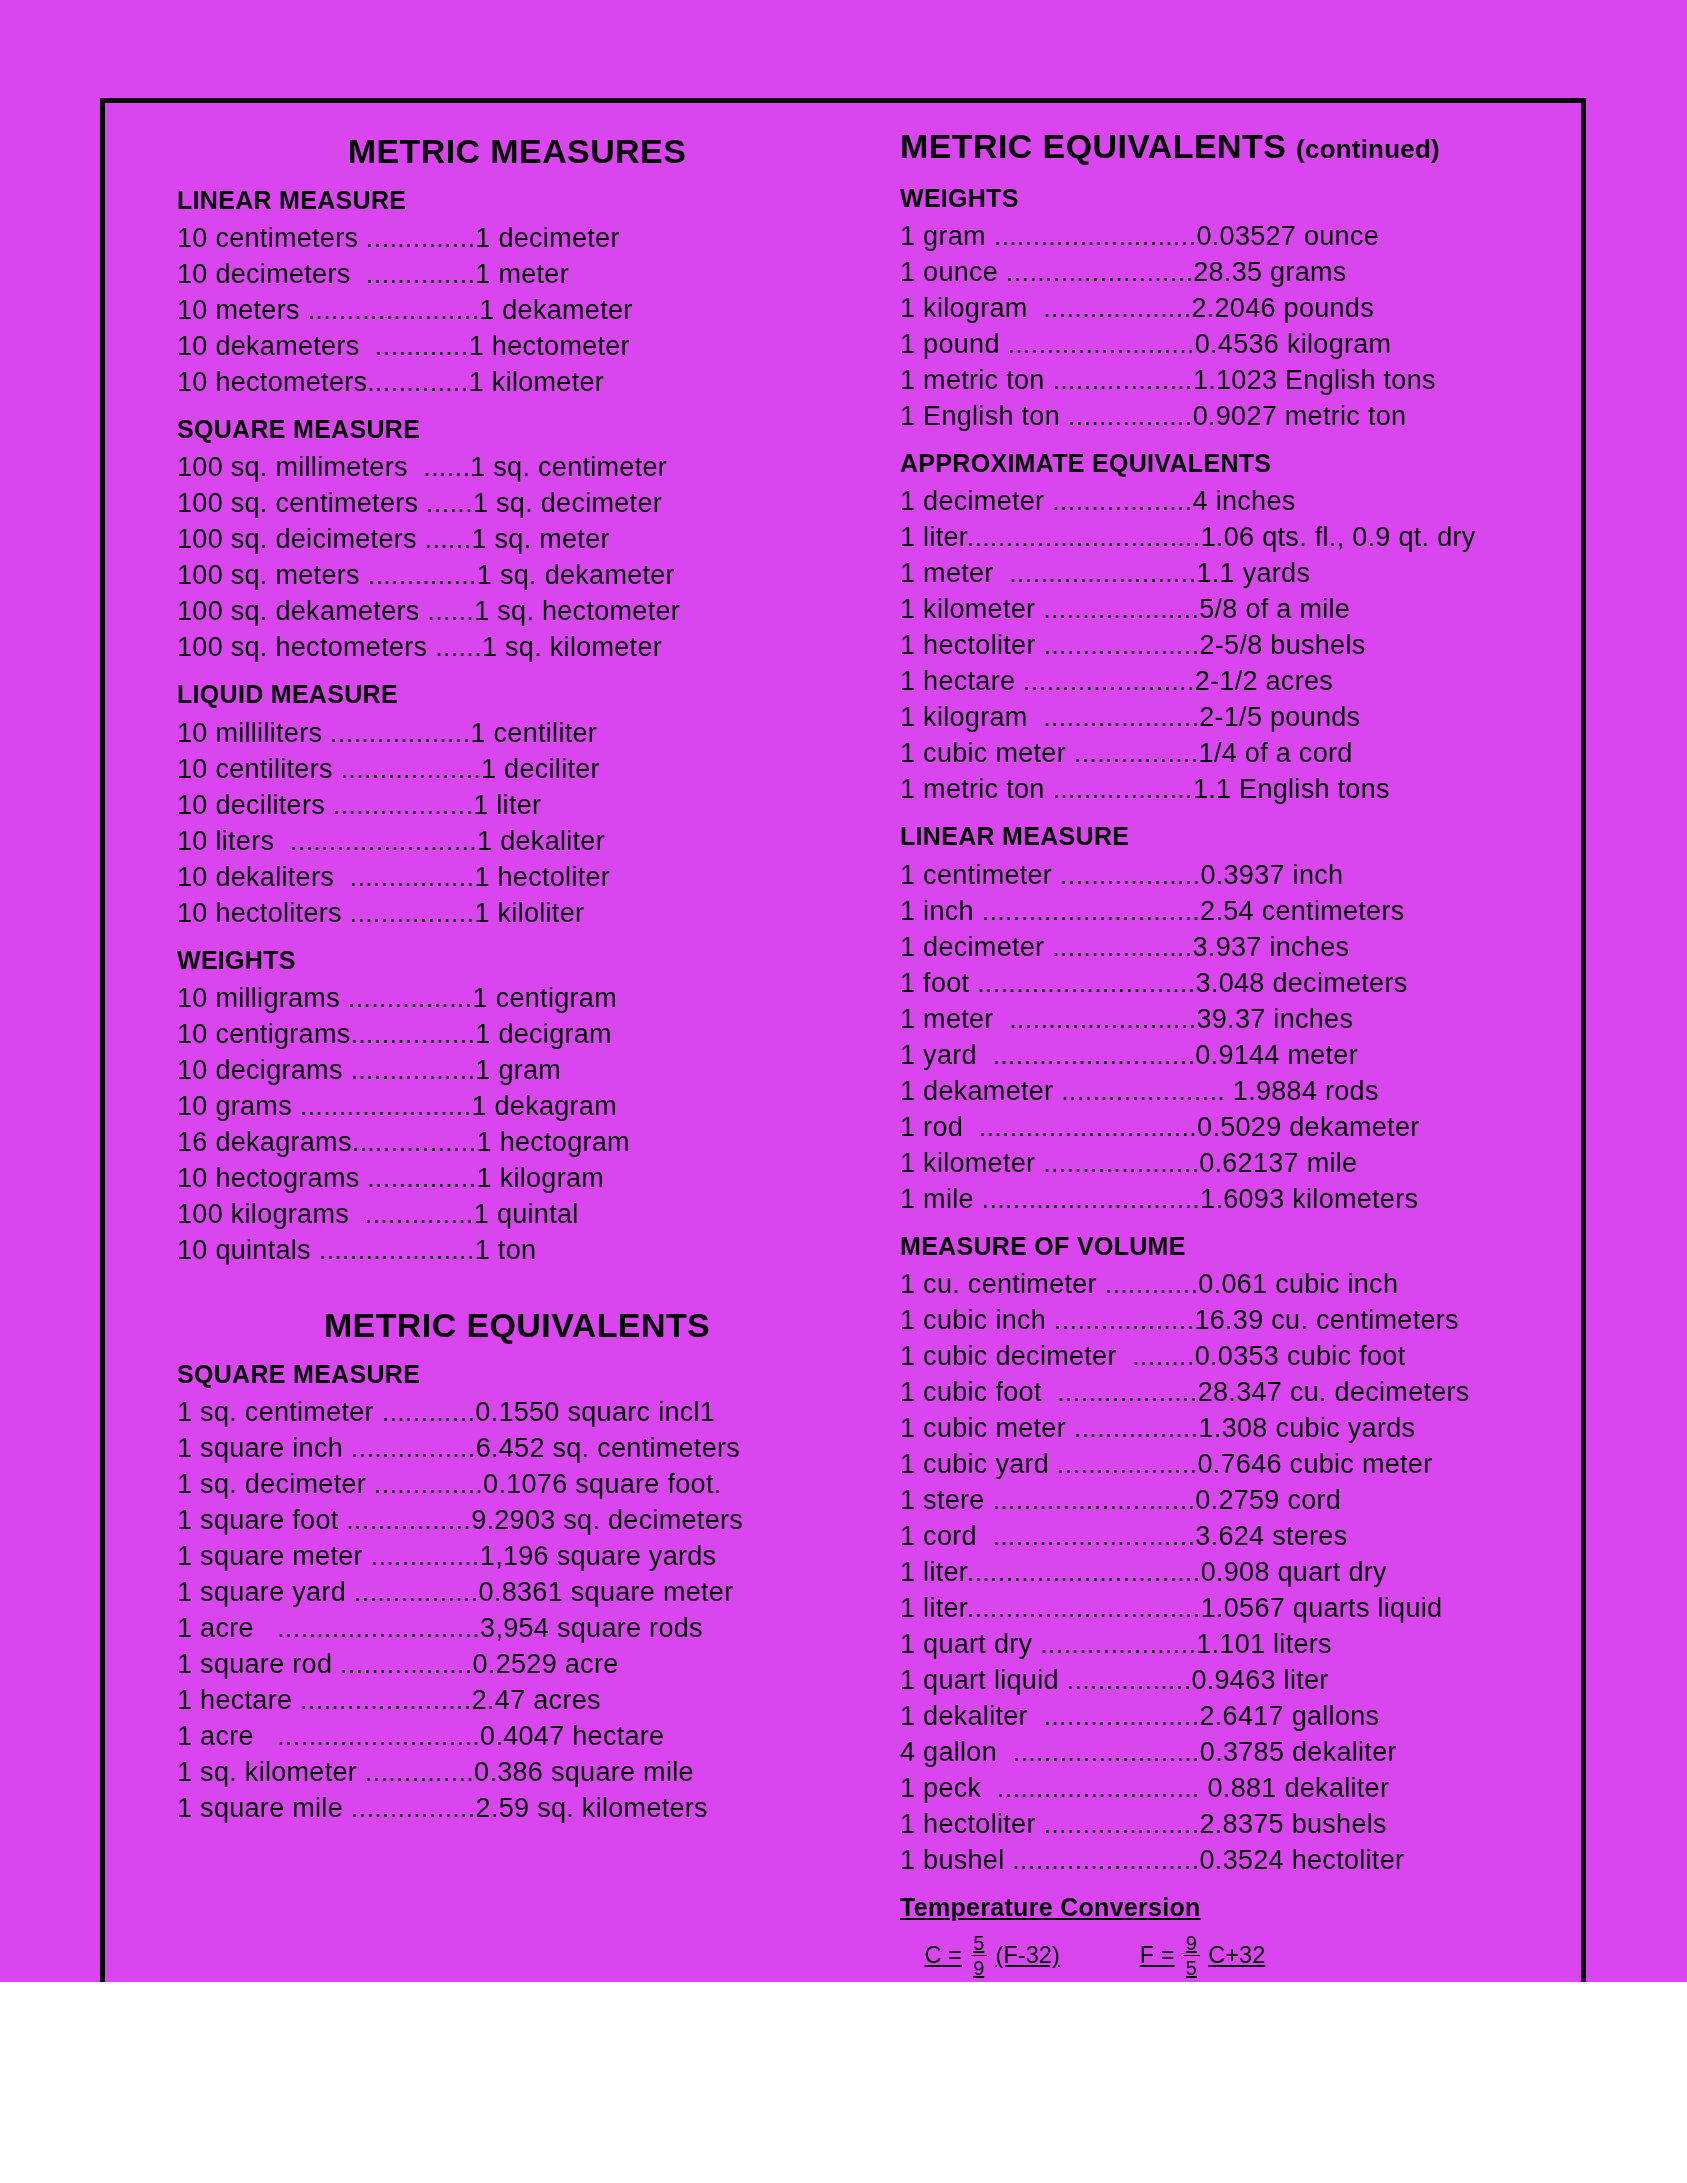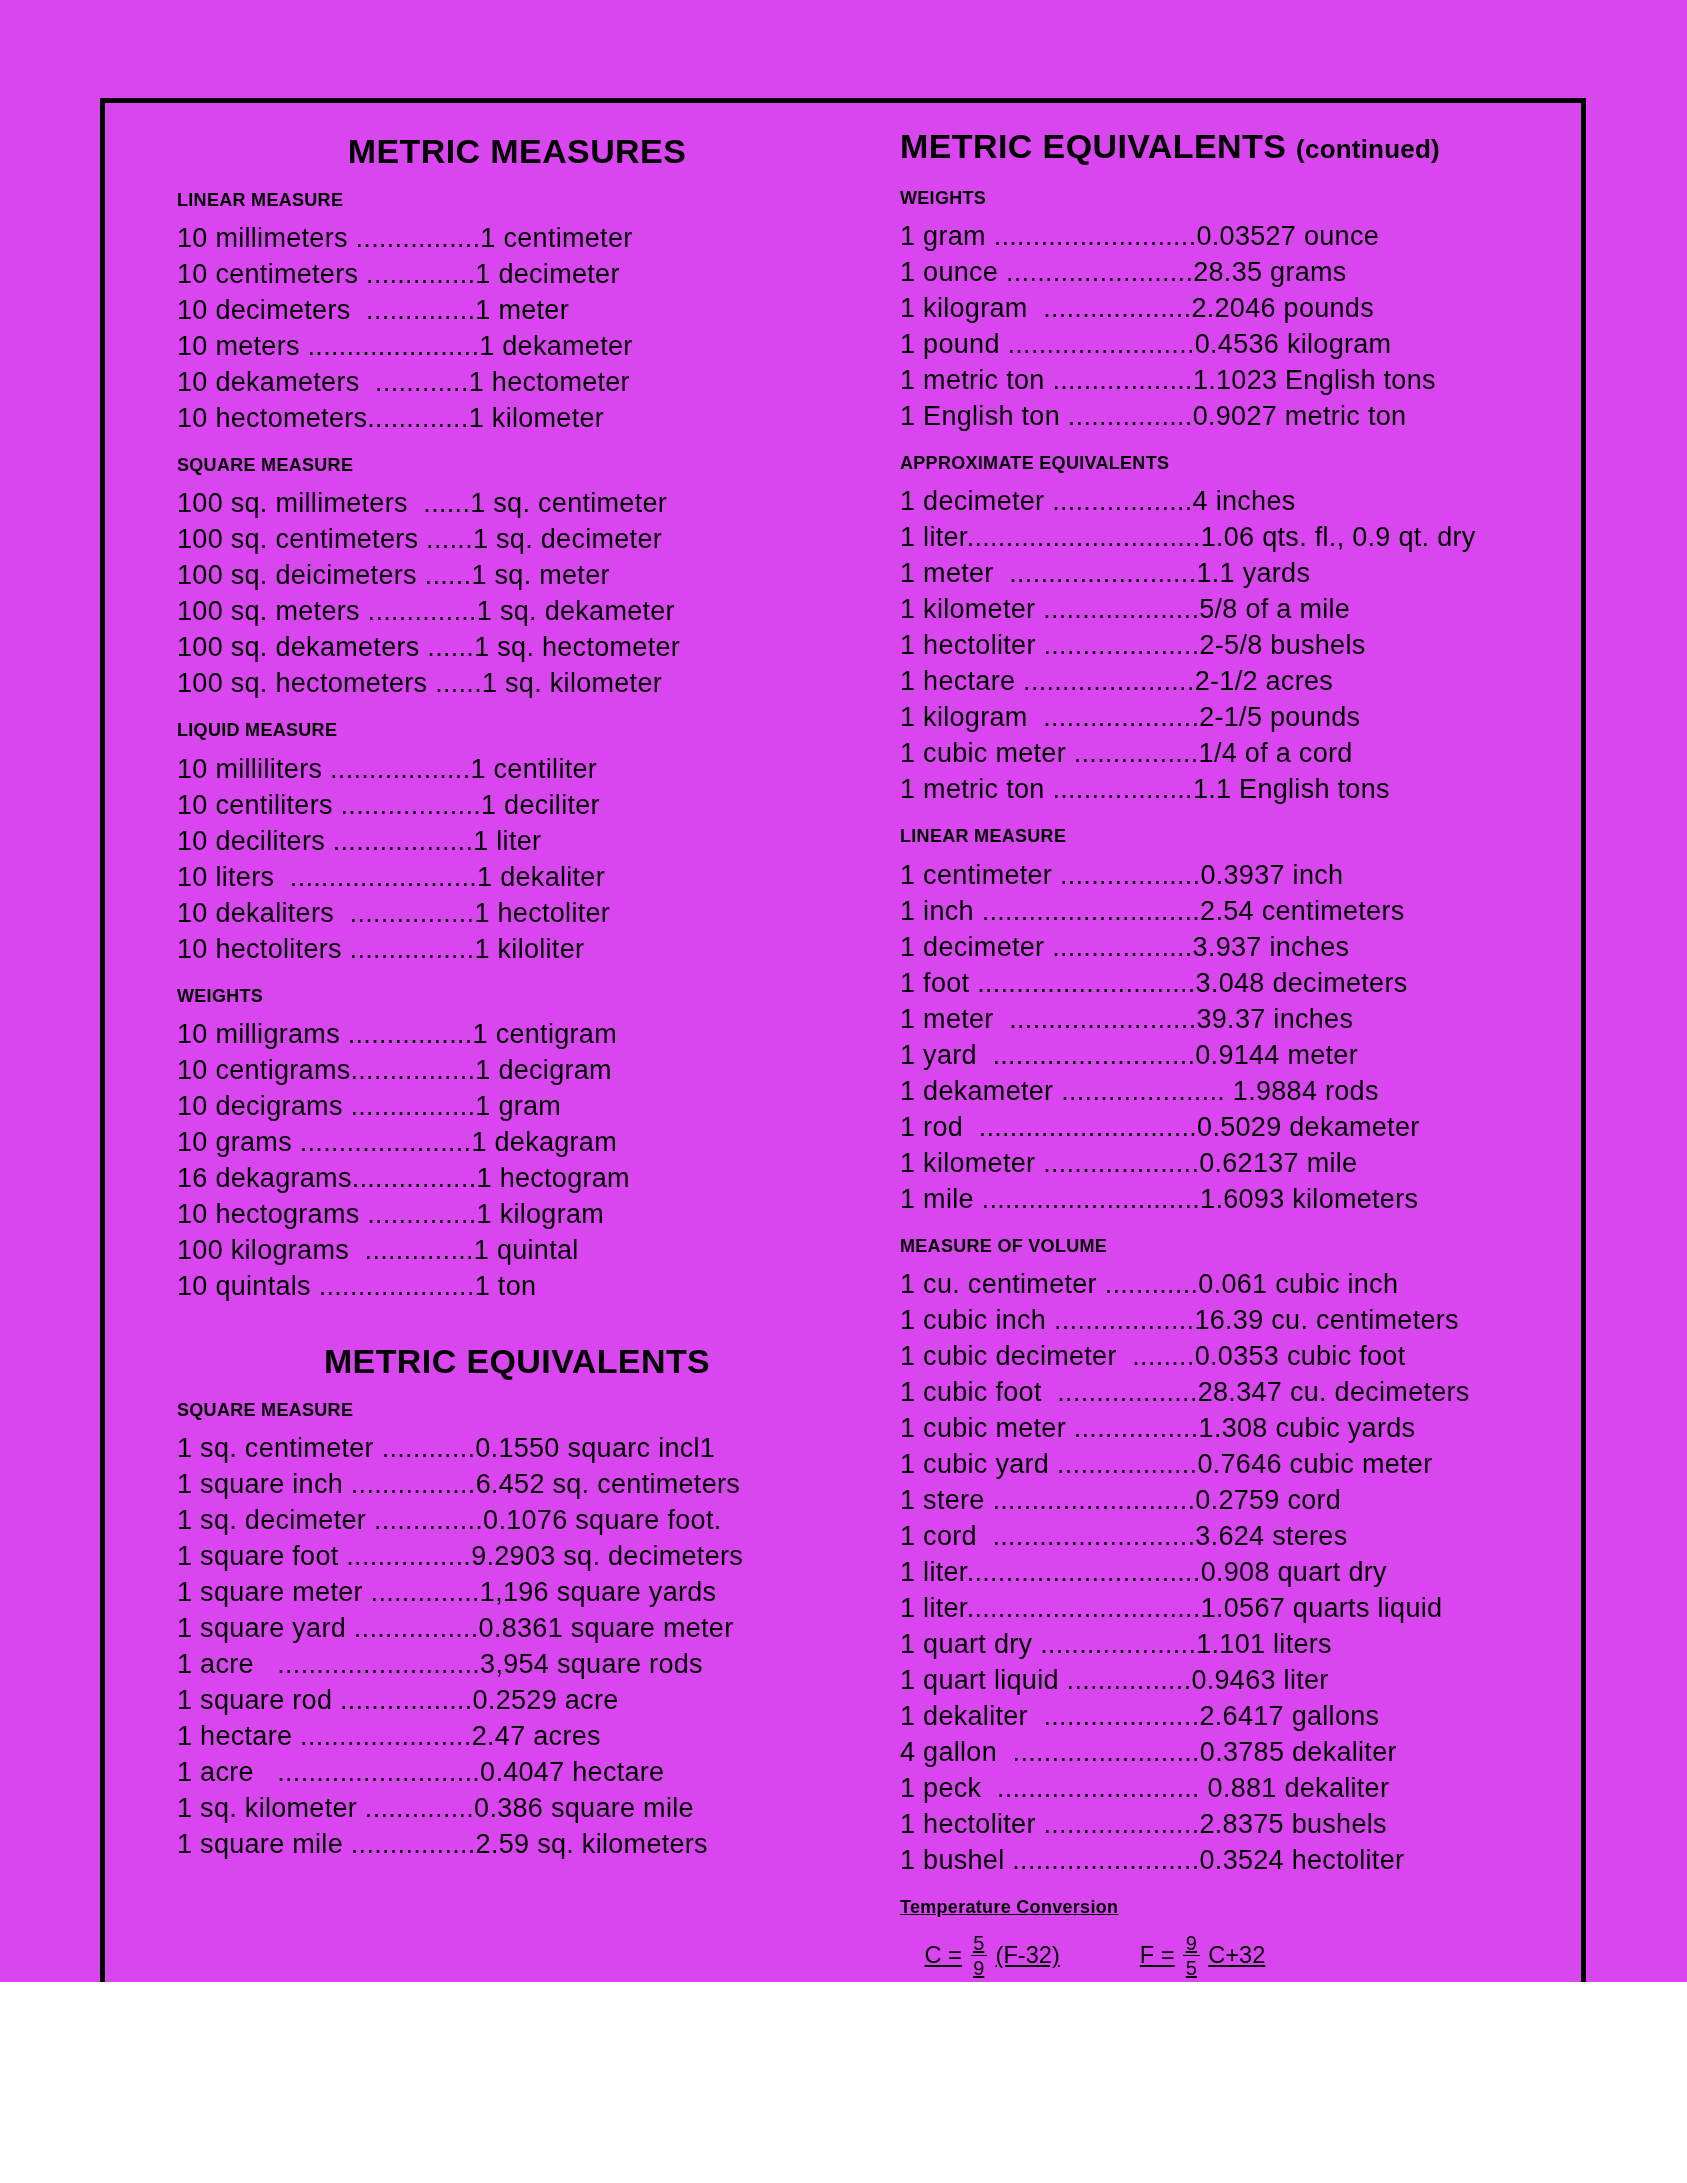--- a/index.html
+++ b/index.html
@@ -7,42 +7,41 @@
         font-family:"Liberation Sans",sans-serif;overflow:hidden;}
   .frame{position:absolute;left:100px;top:98px;width:1476px;height:1963px;border:5.2px solid #000;}
   .col{position:absolute;}
   .col-left{left:177px;top:131px;width:680px;}
   .col-right{left:900px;top:126px;width:683px;}
   .doc-title{font-size:34px;font-weight:bold;line-height:40px;text-align:center;
              letter-spacing:0.4px;margin:0 0 7px 0;}
   .title-mid{margin:37px 0 14px 0;}
   .right-title{text-align:left;margin:0 0 3.5px 0;}
   .cont{font-size:26px;letter-spacing:0.2px;}
-  .sec-h{font-size:18px;font-weight:bold;line-height:30px;margin:14px 0 5.2px 0;letter-spacing:0.3px;}
+  .sec-h{font-size:25px;font-weight:bold;line-height:30px;margin:14px 0 5.2px 0;letter-spacing:0.3px;}
   .row{font-size:27px;line-height:36px;white-space:pre;letter-spacing:0.3px;}
   .temp{margin-top:1.7px;text-decoration:underline;}
   .formulas{display:flex;gap:80px;margin:10.5px 0 7px 24.5px;}
   .formula{display:inline-flex;align-items:center;gap:8.7px;font-size:23.6px;}
   .frac{display:inline-flex;flex-direction:column;align-items:center;font-size:20px;line-height:1.1;}
   .num{border-bottom:1.7px solid #000;padding:0 2.6px 0.9px 2.6px;}
   .den{padding-top:0.9px;}
   .ruler{margin-left:8.7px;display:block;}
 </style>
 </head>
 <body>
 
 <div class="page">
   <div class="frame"></div>
 
   <div class="col col-left">
     <h1 class="doc-title">METRIC MEASURES</h1>
     <div id="leftSec1">
         <section class="sec">
           <h2 class="sec-h">LINEAR MEASURE</h2>
-          <div class="row">10 millimeters ................1 centimeter</div>
           <div class="row">10 centimeters ..............1 decimeter</div>
           <div class="row">10 decimeters  ..............1 meter</div>
           <div class="row">10 meters ......................1 dekameter</div>
           <div class="row">10 dekameters  ............1 hectometer</div>
           <div class="row">10 hectometers.............1 kilometer</div>
         </section>
         <section class="sec">
           <h2 class="sec-h">SQUARE MEASURE</h2>
           <div class="row">100 sq. millimeters  ......1 sq. centimeter</div>
           <div class="row">100 sq. centimeters ......1 sq. decimeter</div>

